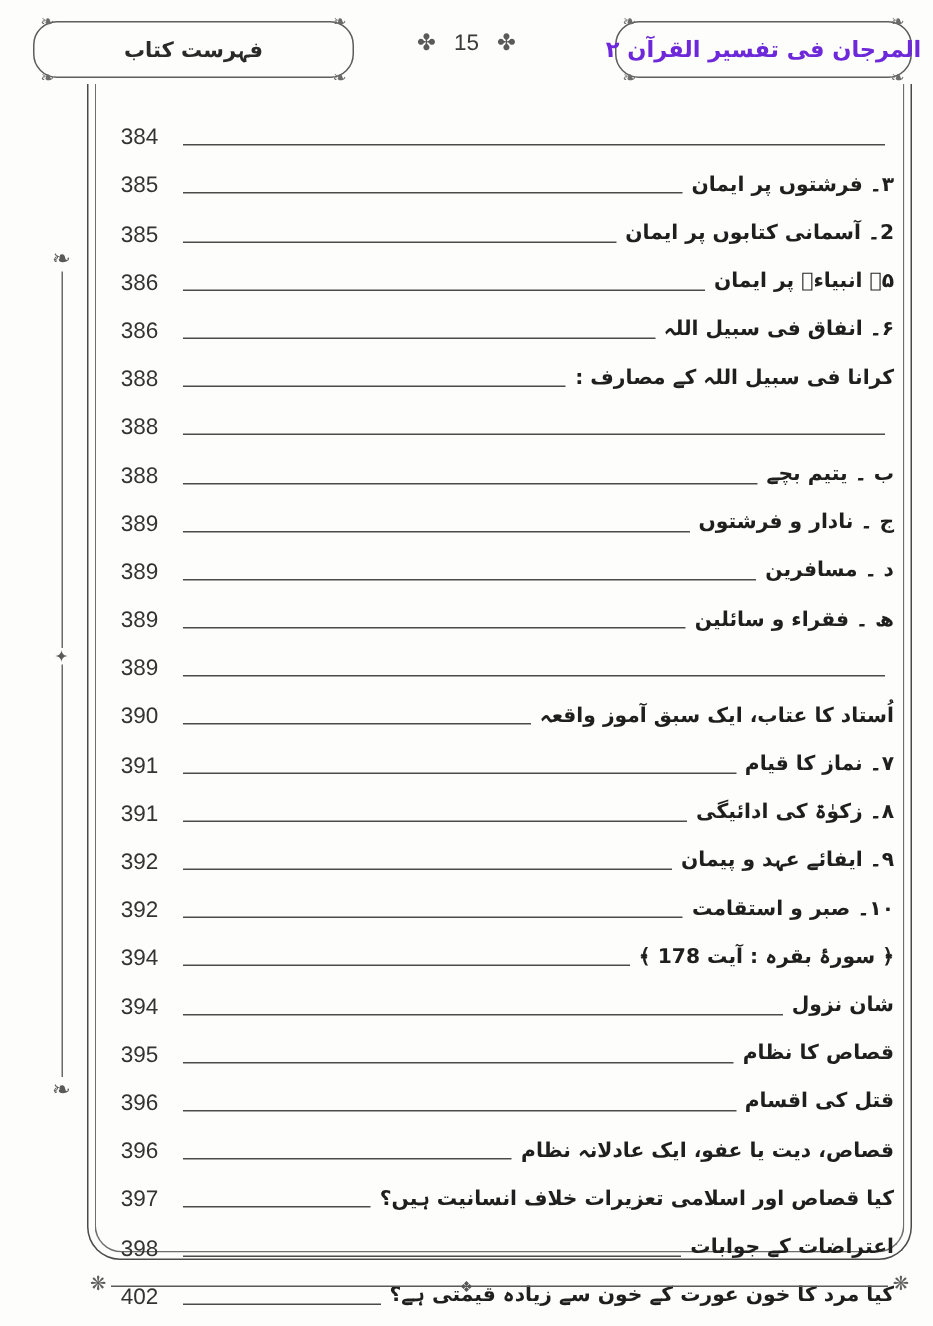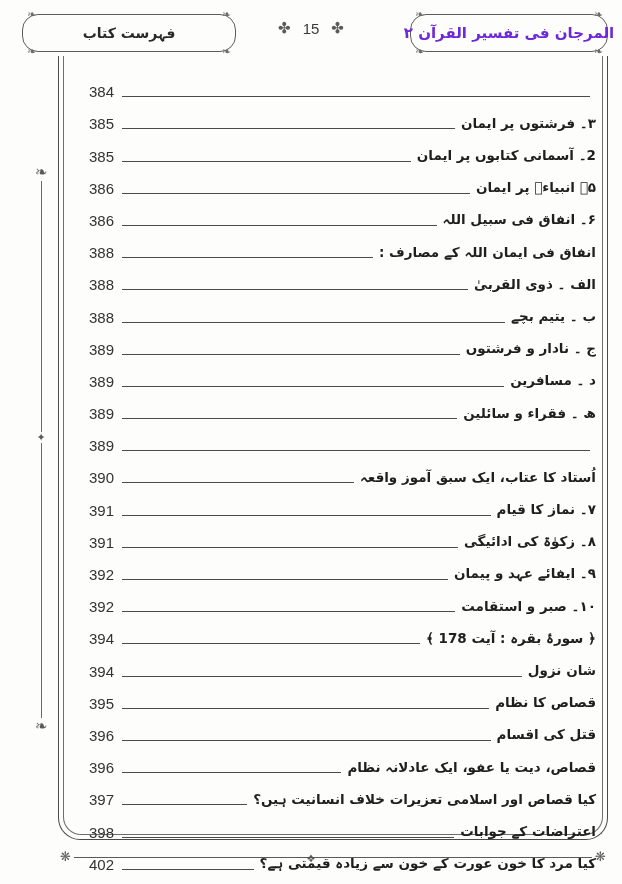--- a/index.html
+++ b/index.html
@@ -99,21 +99,21 @@
     line-height:1.15;padding-bottom:3px;font-weight:600;
     flex:0 0 auto;
   }
   .row.sub .title{font-weight:600;}
   .row .leader{
     flex:1 1 auto;margin:0 6px 0 8px;height:0;
     border-bottom:1.4px solid #4b4b4b;
     position:relative;top:-5px;min-width:20px;
   }
   .row .pnum{
-    flex:0 0 42px;text-align:right;direction:ltr;
+    flex:0 0 42px;text-align:center;direction:ltr;
     font-size:15px;color:#333;font-family:"Liberation Sans",sans-serif;
     padding-bottom:2px;
   }
   .row.heading .title{font-weight:700;}
   .row.surah .title{font-weight:700;}
 </style>
 </head>
 <body>
 
 <div class="page">
@@ -172,26 +172,25 @@
         <span class="title">۵۔ انبیاءؑ پر ایمان</span>
         <span class="leader"></span>
         <span class="pnum">386</span>
       </div>
       <div class="row item">
         <span class="title">۶۔ انفاق فی سبیل اللہ</span>
         <span class="leader"></span>
         <span class="pnum">386</span>
       </div>
       <div class="row heading">
-        <span class="title">انفاق فی ایمان اللہ کے مصارف :</span>
+        <span class="title">کرانا فی سبیل اللہ کے مصارف :</span>
         <span class="leader"></span>
         <span class="pnum">388</span>
       </div>
       <div class="row sub">
-        <span class="title">الف ۔ ذوی القربیٰ</span>
         <span class="leader"></span>
         <span class="pnum">388</span>
       </div>
       <div class="row sub">
         <span class="title">ب ۔ یتیم بچے</span>
         <span class="leader"></span>
         <span class="pnum">388</span>
       </div>
       <div class="row sub">
         <span class="title">ج ۔ نادار و فرشتوں</span>

